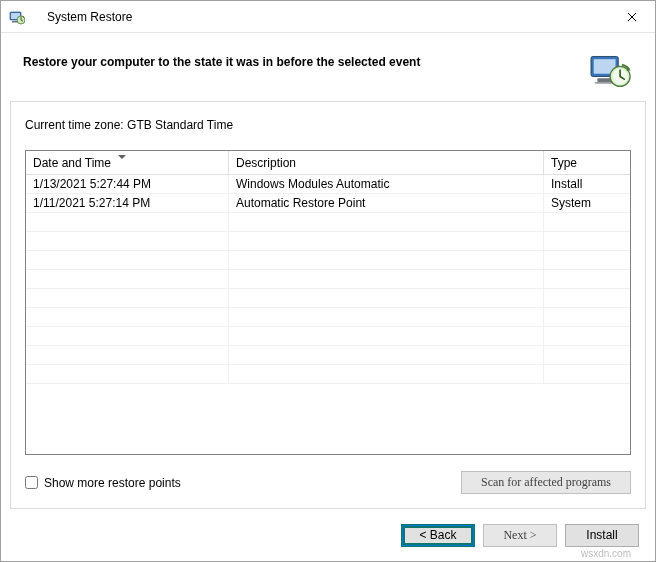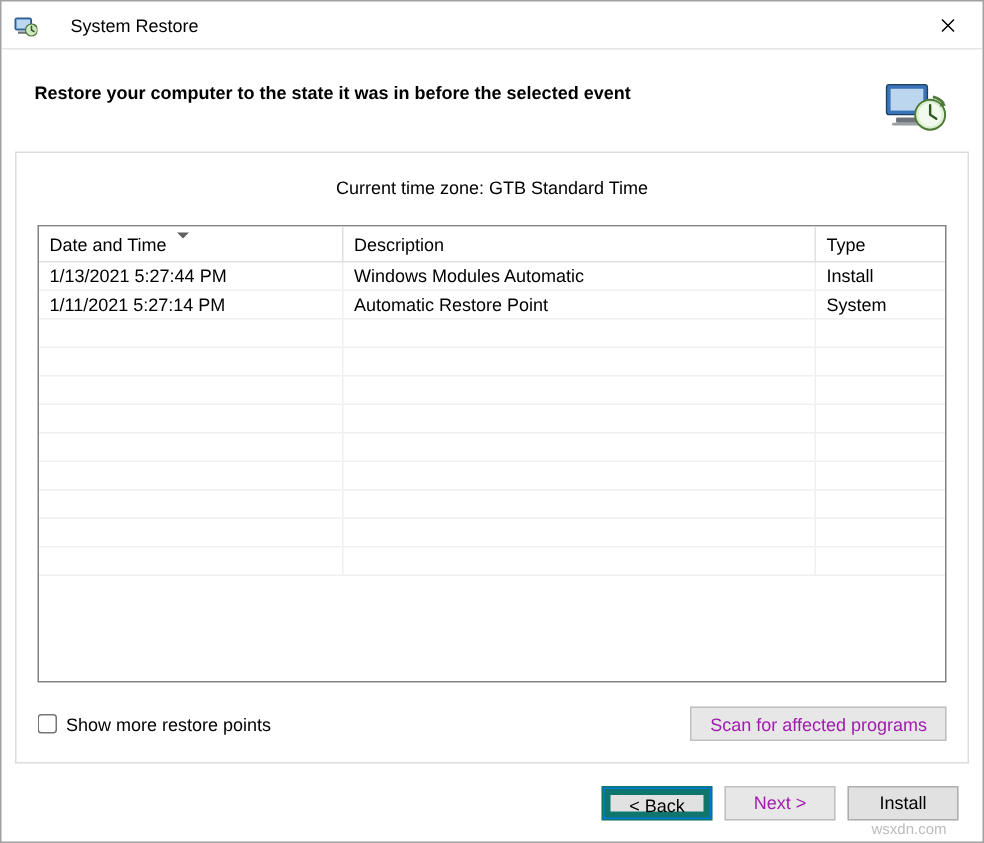--- a/index.html
+++ b/index.html
@@ -60,21 +60,21 @@
   }
 
   .content {
     margin: 0 9px;
     border: 1px solid #dcdcdc;
     flex: 1;
     padding: 16px 14px 14px 14px;
     display: flex;
     flex-direction: column;
   }
-  .tz-label { font-size: 12px; margin-bottom: 18px; text-align: center; }
+  .tz-label { font-size: 12px; margin-bottom: 18px; }
 
   .grid {
     border: 1px solid #828282;
     background: #fff;
     flex: 1;
     overflow: hidden;
   }
   .grid-header {
     display: flex;
     background: #fff;
@@ -135,28 +135,29 @@
     height: 23px;
     min-width: 74px;
     padding: 0 12px;
     background: #e1e1e1;
     border: 1px solid #adadad;
     font-family: inherit;
     font-size: 12px;
     cursor: pointer;
   }
   .btn:disabled {
-    color: #a21caf;
+    color: #404040;
     border-color: #bfbfbf;
     background: #e7e7e7;
     cursor: default;
+    font-family: Liberation Serif, serif;
   }
   .btn.scan { min-width: 170px; }
   .btn.default {
-    border: 6px solid #0f766e;
+    border: 4px solid #0f766e;
     outline: 1px solid #0078d7;
     outline-offset: -2px;
   }
 
   .footer {
     height: 52px;
     display: flex;
     align-items: center;
     justify-content: flex-end;
     padding: 0 16px;

